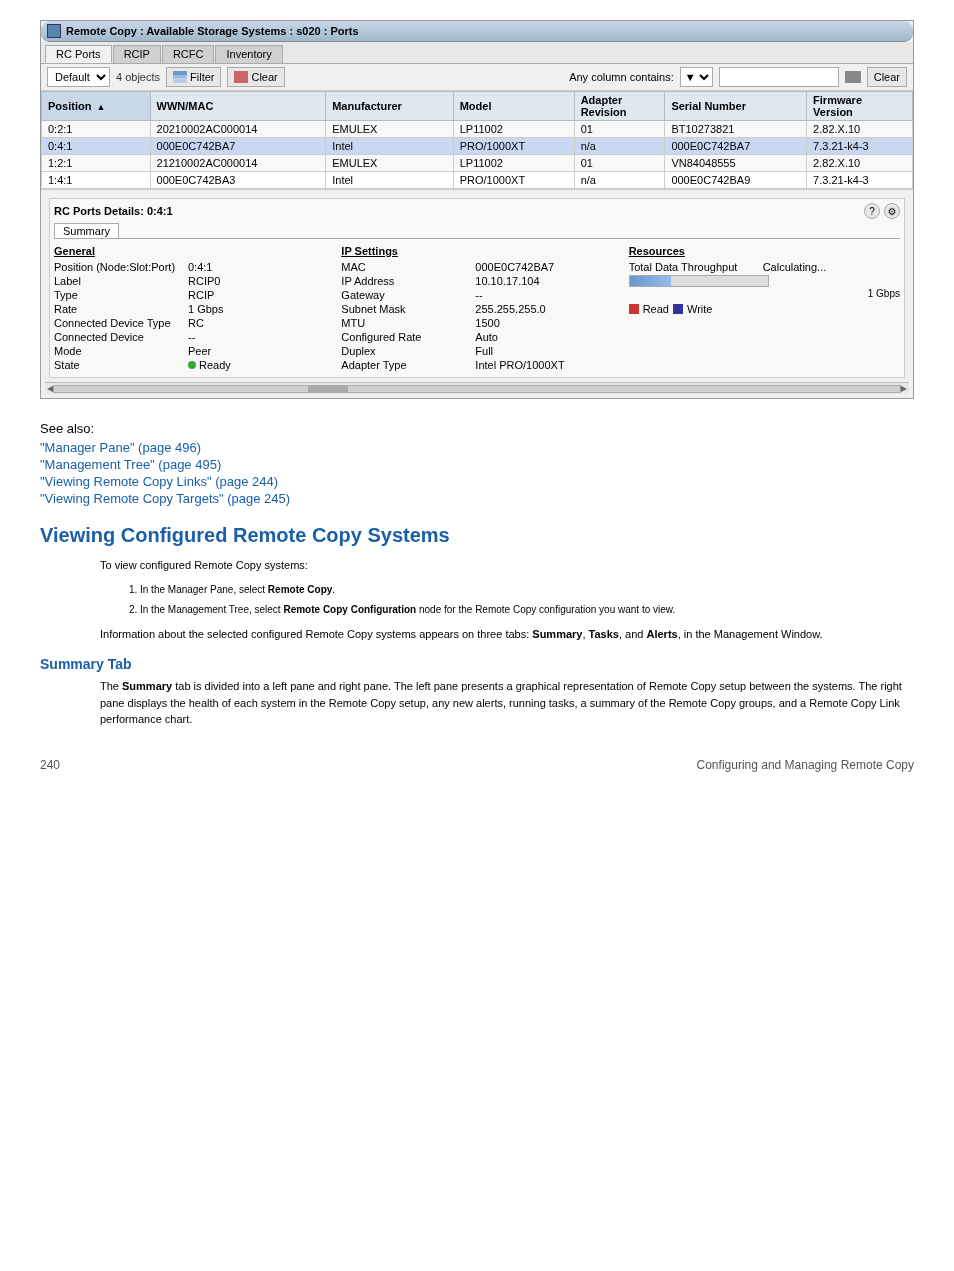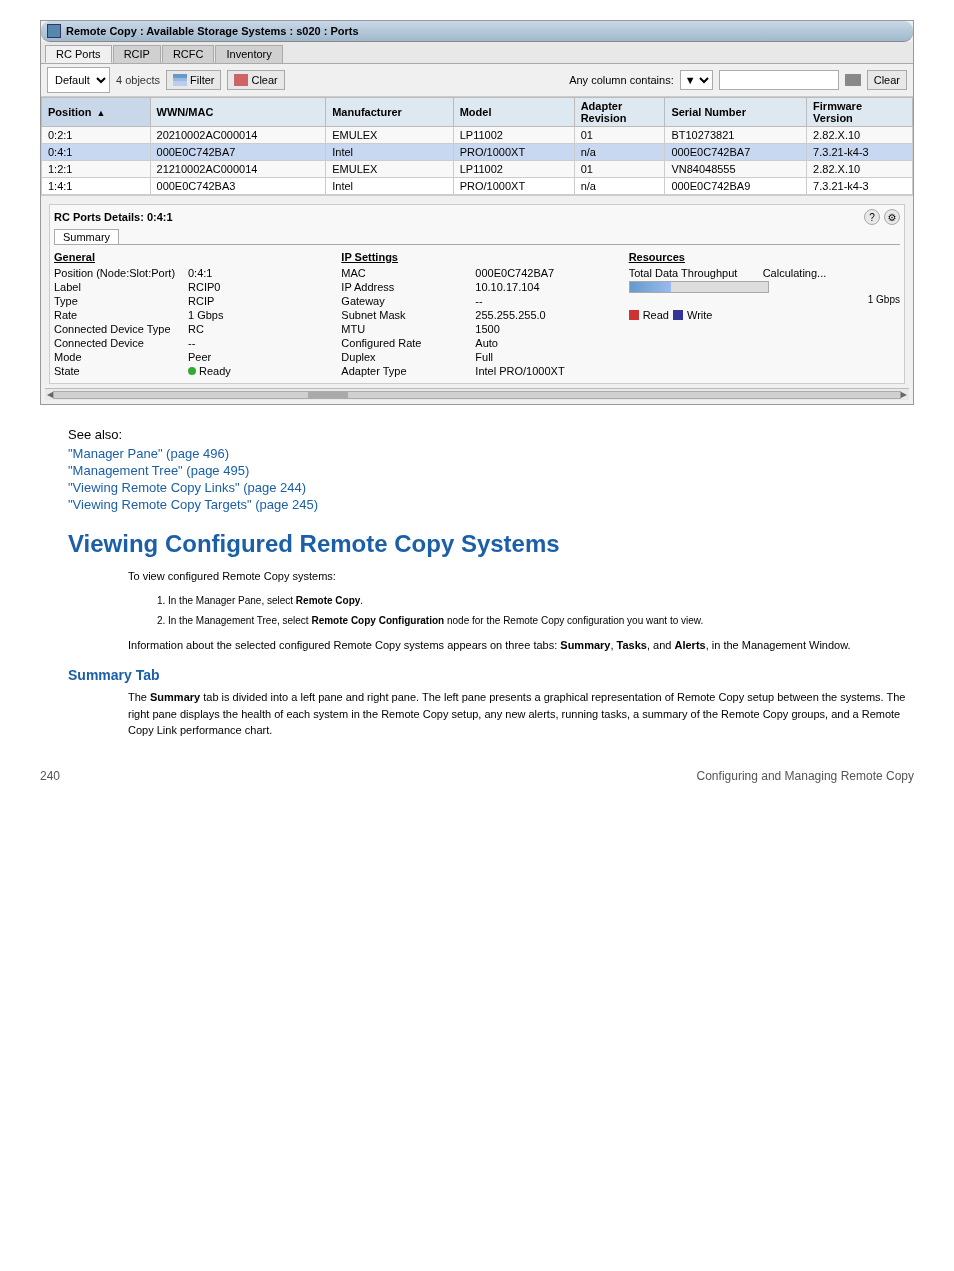--- a/index.html
+++ b/index.html
@@ -63,21 +63,21 @@
     
     .toolbar {
       background: #f0f0f0;
       border-bottom: 1px solid #ccc;
       padding: 3px 6px;
       display: flex;
       align-items: center;
       gap: 6px;
     }
     .toolbar-select {
-      height: 26px;
+      height: 20px;
       font-size: 11px;
       border: 1px solid #aaa;
       background: white;
       padding: 0 3px;
     }
     .toolbar-label {
       font-size: 11px;
       color: #333;
     }
     .toolbar-btn {
@@ -288,42 +288,41 @@
     }
     .scroll-arrow {
       font-size: 8px;
       color: #666;
       cursor: pointer;
     }
 
     
     .page-content {
       padding: 0 0 0 0;
-      margin-left: 28px;
     }
     .see-also {
       margin-bottom: 14px;
     }
     .see-also-label {
       font-size: 13px;
       color: #000;
       margin-bottom: 4px;
     }
     .see-also-link {
       display: block;
       color: #1a5fa8;
       font-size: 13px;
       text-decoration: none;
       margin-bottom: 2px;
       cursor: pointer;
     }
 
     .section-heading {
       color: #1a5fa8;
-      font-size: 24px;
+      font-size: 20px;
       font-weight: bold;
       margin: 18px 0 10px 0;
       border-bottom: none;
     }
 
     .subsection-heading {
       color: #1a5fa8;
       font-size: 14px;
       font-weight: bold;
       margin: 14px 0 6px 0;

